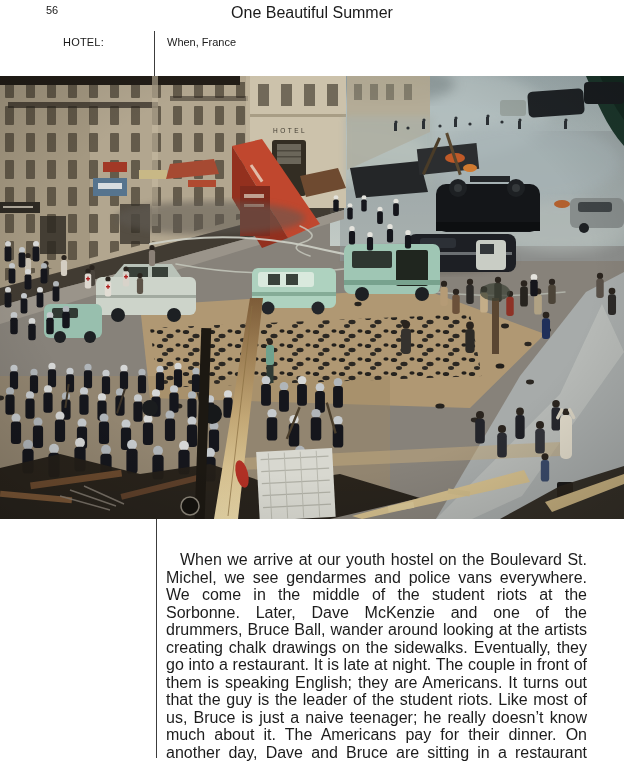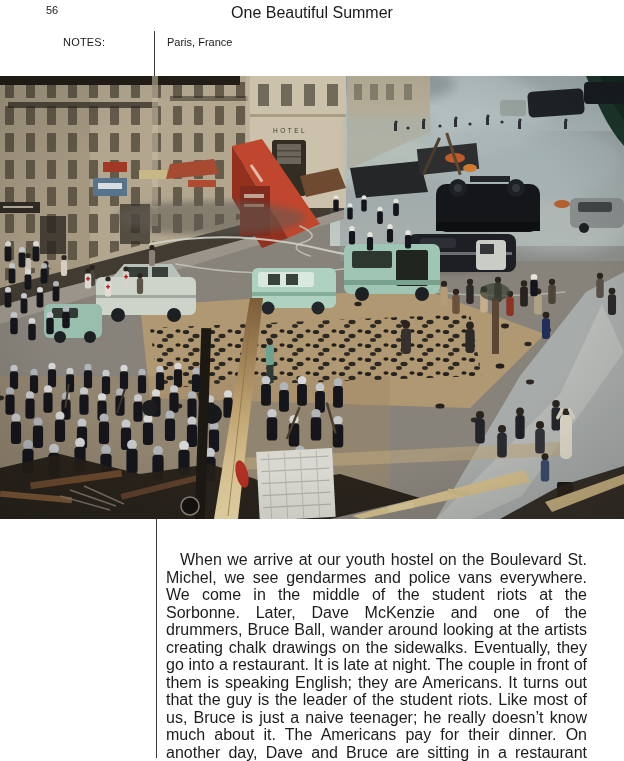--- a/index.html
+++ b/index.html
@@ -22,23 +22,23 @@
   }
   
   .h1{color:#c6cacd}.h2{color:#b0b5b9}.h3{color:#d6d7d6}.hw{color:#e4e3dd}
 </style>
 </head>
 <body>
 
 <div class="hdr-num">56</div>
 <div class="hdr-title">One Beautiful Summer</div>
 
-<div class="notes-label">NOTES:</div>
+<div class="notes-label">HOTEL:</div>
 <div class="notes-rule"></div>
-<div class="notes-value">Paris, France</div>
+<div class="notes-value">When, France</div>
 
 <div class="photo">
 <svg viewBox="0 0 624 443" xmlns="http://www.w3.org/2000/svg">
   <defs>
     <linearGradient id="sky" x1="0" y1="0" x2="0" y2="1">
       <stop offset="0" stop-color="#9fadaf"></stop>
           <stop offset="1" stop-color="#c2cac5"></stop>
     </linearGradient>
     <linearGradient id="plank" x1="0" y1="0" x2="0" y2="1">
       <stop offset="0" stop-color="#7d5c38"></stop>

